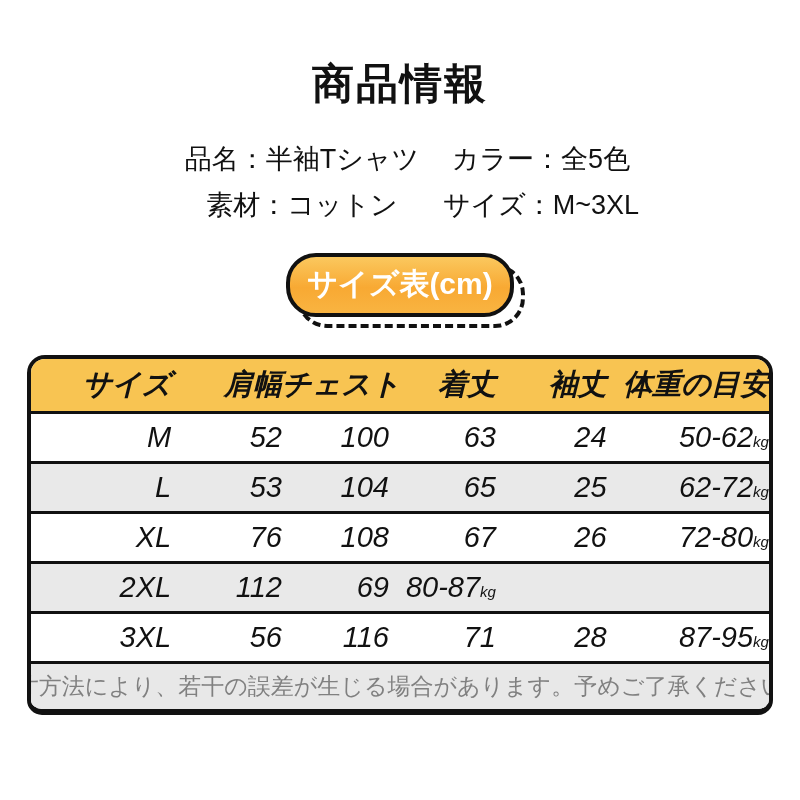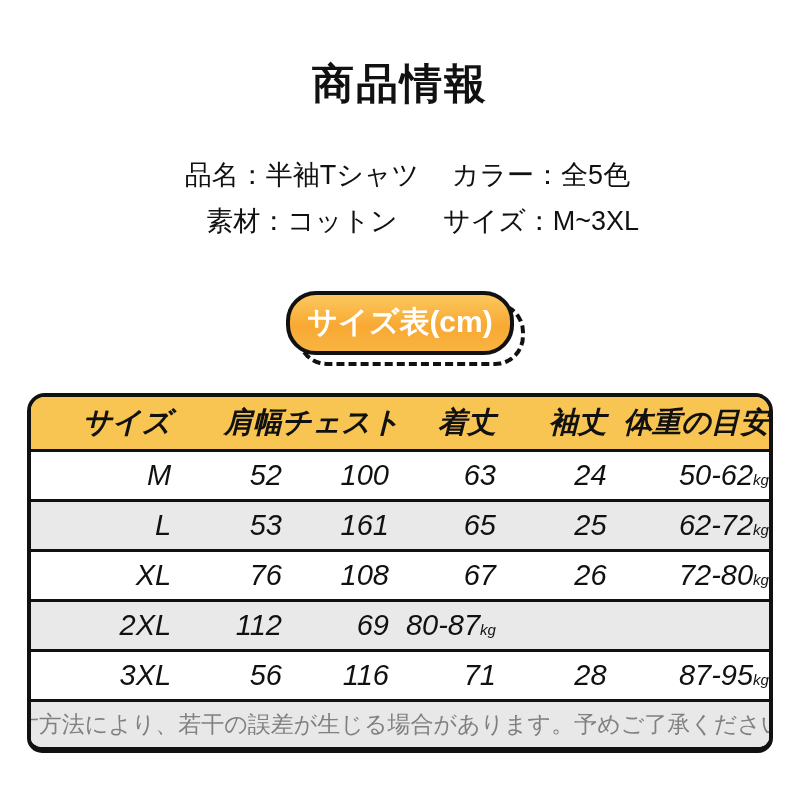--- a/index.html
+++ b/index.html
@@ -9,38 +9,38 @@
     font-family: "Liberation Sans", "DejaVu Sans", sans-serif;
     color: #111;
   }
   .page { padding-top: 56px; }
 
   .page-title {
     text-align: center;
     font-size: 42px;
     font-weight: bold;
     letter-spacing: 2px;
-    margin-bottom: 40px;
+    margin-bottom: 24px;
   }
 
   .info {
     display: grid;
     grid-template-columns: 282px auto;
     width: fit-content;
     margin: 0 auto;
     font-size: 27px;
     line-height: 1.72;
     text-align: center;
   }
 
   .badge-wrap {
     position: relative;
     width: 228px;
     height: 64px;
-    margin: 46px auto 0;
+    margin: 24px auto 0;
   }
   .badge-shadow {
     position: absolute;
     left: 11px; top: 11px;
     width: 100%; height: 100%;
     border: 4px dashed #111;
     border-radius: 30px;
   }
   .badge {
     position: absolute;
@@ -131,21 +131,21 @@
       <span class="cell">52</span>
       <span class="cell">100</span>
       <span class="cell">63</span>
       <span class="cell">24</span>
       <span class="cell"><span>50-62</span><span class="unit">kg</span></span>
     </div>
 
     <div class="trow stripe">
       <span class="cell">L</span>
       <span class="cell">53</span>
-      <span class="cell">161</span>
+      <span class="cell">104</span>
       <span class="cell">65</span>
       <span class="cell">25</span>
       <span class="cell"><span>62-72</span><span class="unit">kg</span></span>
     </div>
 
     <div class="trow">
       <span class="cell">XL</span>
       <span class="cell">76</span>
       <span class="cell">108</span>
       <span class="cell">67</span>

